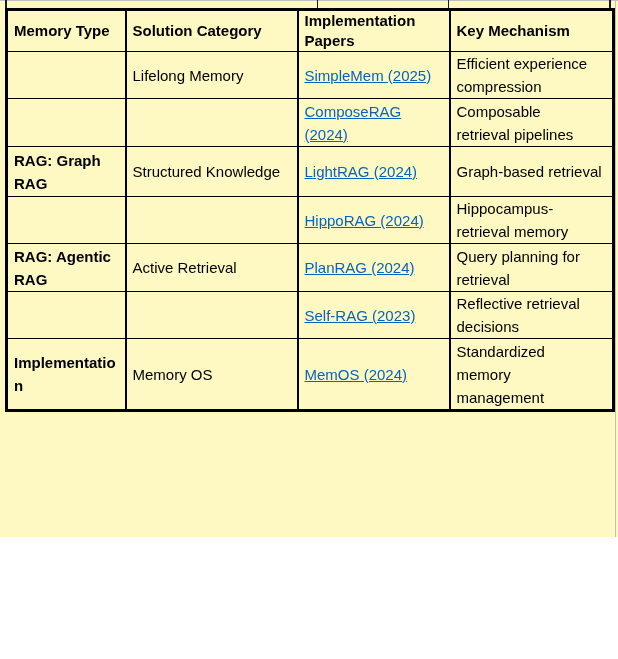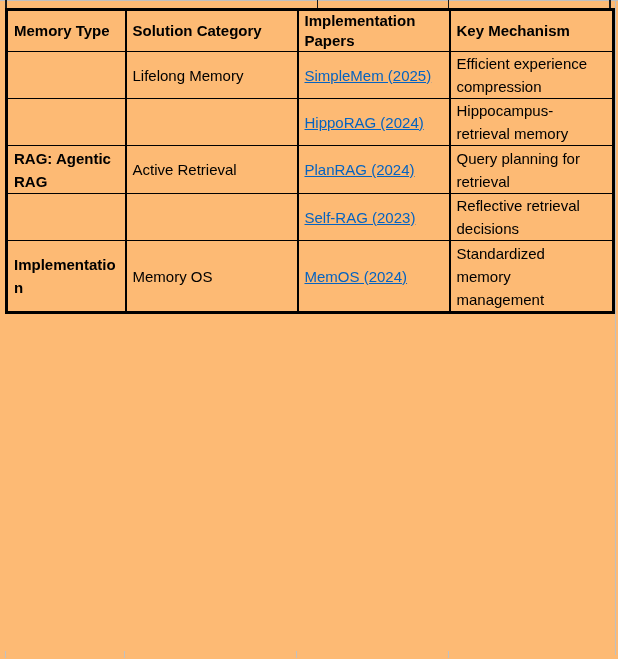--- a/index.html
+++ b/index.html
@@ -1,17 +1,17 @@
 <!DOCTYPE html>
 <html><head>
 <meta charset="utf-8">
 <style>
   html,body { margin:0; padding:0; background:#ffffff; }
   .canvas {
-    position:relative; width:618px; height:659px; background:#fdba74;
+    position:relative; width:618px; height:537px; background:#fef9c3;
     overflow:hidden; font-family:"Liberation Sans", sans-serif; color:#000;
   }
   
   .gridline { position:absolute; background:#c0c0c0; }
   .gl-top    { left:0;   top:2;   width:618px; height:1px; }
   .gl-right  { left:615px; top:2; width:1px;  height:655px; }
   .stub-top  { position:absolute; top:0; height:8px; background:#1a1a1a; }
   .st1 { left:5px;   width:2px; }
   .st2 { left:317px; width:1px; }
   .st3 { left:448px; width:1px; }
@@ -81,20 +81,35 @@
       </tr>
     </thead>
     <tbody>
       <tr style="height:45px">
         <td class="mem"></td>
         <td>Lifelong Memory</td>
         <td><a href="#">SimpleMem (2025)</a></td>
         <td>Efficient experience
 compression</td>
       </tr>
+      <tr style="height:48px">
+        <td class="mem"></td>
+        <td></td>
+        <td><a href="#">ComposeRAG
+(2024)</a></td>
+        <td>Composable
+retrieval pipelines</td>
+      </tr>
+      <tr style="height:50px">
+        <td class="mem">RAG: Graph
+RAG</td>
+        <td>Structured Knowledge</td>
+        <td><a href="#">LightRAG (2024)</a></td>
+        <td>Graph-based retrieval</td>
+      </tr>
       <tr style="height:47px">
         <td class="mem"></td>
         <td></td>
         <td><a href="#">HippoRAG (2024)</a></td>
         <td>Hippocampus-
 retrieval memory</td>
       </tr>
       <tr style="height:48px">
         <td class="mem">RAG: Agentic
 RAG</td>

